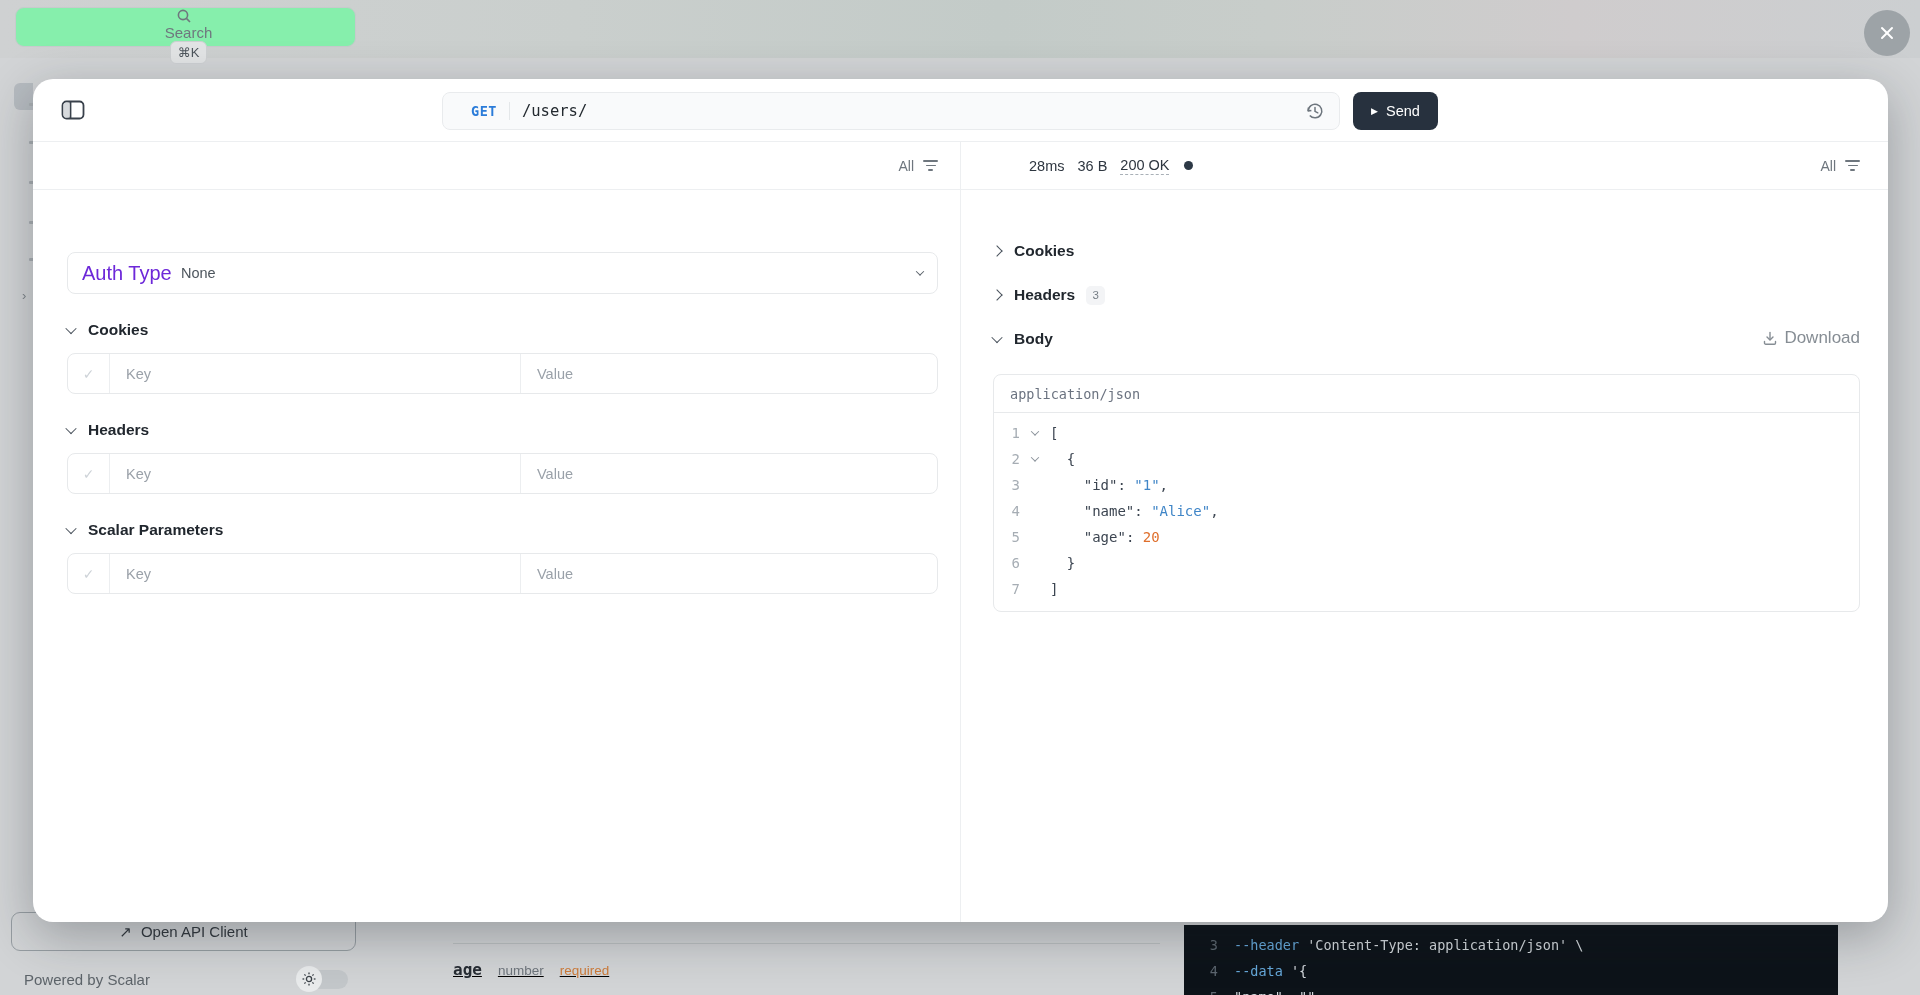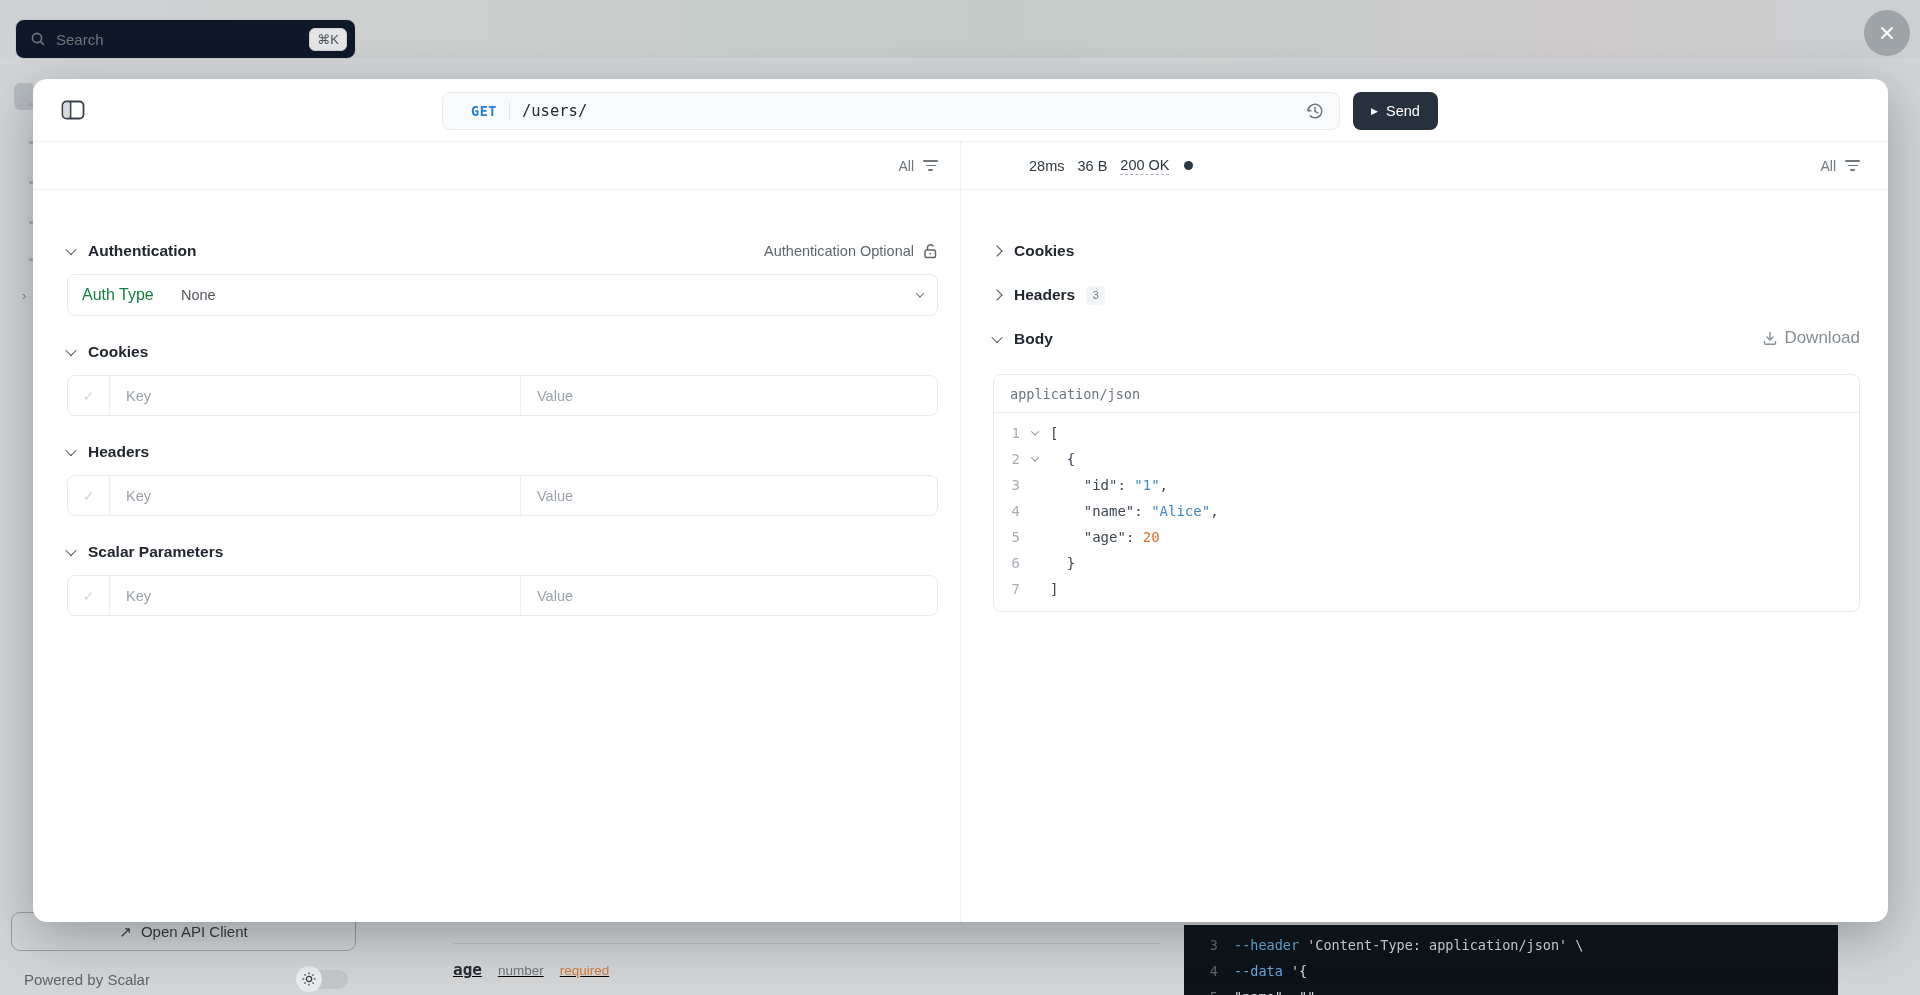--- a/index.html
+++ b/index.html
@@ -5,23 +5,23 @@
   * { margin:0; padding:0; box-sizing:border-box; }
   html,body { width:1920px; height:995px; overflow:hidden; }
   body { font-family:"Liberation Sans", sans-serif; background:#d2d4d6; position:relative; }
   .mono { font-family:"DejaVu Sans Mono", monospace; }
 
   
   .backdrop { position:absolute; inset:0; background:#d2d4d6; }
   .backdrop-band { position:absolute; left:0; top:0; width:1920px; height:58px;
     background:linear-gradient(90deg,#cfd1d2 0%,#cacfcd 30%,#c3cbc8 52%,#c8cdca 66%,#cfcccd 82%,#cccfd1 100%); }
 
-  .search-bar { position:absolute; left:15px; top:19px; width:341px; height:40px;
-    background:#0f172a; border:1px solid #c7cacc; border-radius:9px;
-    display:flex; align-items:center; padding:0 8px 0 14px; }
+  .search-bar { position:absolute; left:15px; top:7px; width:341px; height:40px;
+    background:#86efac; border:1px solid #c7cacc; border-radius:9px;
+    display:flex; align-items:center; padding:0 8px 0 14px;flex-direction:column; }
   .search-bar .mag { width:16px; height:16px; margin-right:10px; flex:none; }
   .search-text { font-size:15px; color:#6f777e; flex:1; }
   .kbd-badge { background:#e2e4e5; border:1px solid #cdd0d2; border-radius:6px;
     font-size:13px; color:#4d555c; padding:3px 7px; }
 
   .sb-mark { position:absolute; width:5px; height:3px; background:#aaafb3; border-radius:1px; }
   .sb-blob { position:absolute; left:14px; top:83px; width:19px; height:27px; background:#b7bcc1; border-radius:6px 0 0 6px; }
   .sb-chev { position:absolute; left:22px; top:288px; font-size:13px; color:#7d848a; }
 
   .open-api-btn { position:absolute; left:11px; top:912px; width:345px; height:39px;
@@ -49,21 +49,21 @@
   .curl-block .fold { width:16px; flex:none; }
   .curl-block .tk-flag { color:#66a9db; }
   .curl-block .tk-plain { color:#d5dade; }
 
   
   .close-btn { position:absolute; left:1864px; top:10px; width:46px; height:46px; border-radius:50%;
     background:#9da3a7; display:flex; align-items:center; justify-content:center; z-index:30; }
 
   
   .modal { position:absolute; left:33px; top:79px; width:1855px; height:843px; background:#ffffff;
-    border-radius:14px; box-shadow:0 14px 50px rgba(20,25,32,.30); z-index:10; overflow:hidden; }
+    border-radius:20px; box-shadow:0 14px 50px rgba(20,25,32,.30); z-index:10; overflow:hidden; }
 
   .topbar { position:relative; height:63px; border-bottom:1px solid #edeff1; }
   .panel-toggle { position:absolute; left:28px; top:20px; width:24px; height:22px; }
   .url-group { position:absolute; left:409px; top:13px; display:flex; gap:13px; }
   .url-bar { width:898px; height:38px; background:#f9fafb; border:1px solid #e9ebed; border-radius:8px;
     display:flex; align-items:center; padding:0 14px 0 28px; }
   .method { font-family:"DejaVu Sans Mono", monospace; font-size:13.5px; font-weight:bold; color:#2b7cd9; letter-spacing:.5px; }
   .method-sep { width:1px; height:18px; background:#e4e7e9; margin:0 12px; }
   .url-path { font-family:"DejaVu Sans Mono", monospace; font-size:15.5px; color:#23292f; flex:1; }
   .history-btn { width:20px; height:20px; flex:none; }
@@ -95,21 +95,21 @@
   .chev-right { transform:rotate(-45deg); }
   .chev-sm { width:6px; height:6px; border-color:#5a626a; }
 
   
   .left-content { padding:50px 22px 0 34px; }
   .sec-head { display:flex; align-items:center; height:22px; }
   .sec-head .chev { margin-right:13px; flex:none; }
   .sec-title { font-size:15.5px; font-weight:bold; color:#21272e; }
   .auth-hint { margin-left:auto; display:flex; align-items:center; gap:9px; font-size:14.5px; color:#5e666e; }
   .auth-row { margin-top:12px; height:42px; border:1px solid #e7e9eb; border-radius:8px; display:flex; align-items:center; padding:0 14px; }
-  .auth-label { font-size:16px; color:#15803d; width:99px; flex:none; }
+  .auth-label { font-size:20px; color:#6d28d9; width:99px; flex:none; }
   .auth-value { font-size:14.5px; color:#4d555d; flex:1; }
   .kv-section { margin-top:25px; }
   .kv-row { margin-top:12px; height:41px; border:1px solid #e7e9eb; border-radius:8px; display:flex; align-items:stretch; }
   .kv-check { width:42px; flex:none; border-right:1px solid #eceef0; display:flex; align-items:center; justify-content:center;
     color:#ced3d8; font-size:14px; }
   .kv-key { width:411px; flex:none; border-right:1px solid #eceef0; display:flex; align-items:center; padding:0 16px; }
   .kv-value { flex:1; display:flex; align-items:center; padding:0 16px; }
   .placeholder { font-size:14.5px; color:#9aa1a9; }
 
   
@@ -246,32 +246,20 @@
           <span class="all-label">All</span>
           <span class="filter-icon">
               <i></i>
               <i></i>
               <i></i>
             </span>
         </div>
       </div>
 
       <div class="left-content">
-        <div class="sec-head">
-          <span class="chev chev-down"></span>
-          <span class="sec-title">Authentication</span>
-          <span class="auth-hint">
-            <span>Authentication Optional</span>
-            <svg width="15" height="16" viewBox="0 0 15 16" fill="none" stroke="#5e666e" stroke-width="1.5">
-              <rect x="2" y="7" width="10.5" height="7.5" rx="1.8"></rect>
-              <path d="M4.5 7 V4.6 a3 3 0 0 1 5.8-1"></path>
-              <circle cx="7.2" cy="10.6" r="0.9" fill="#5e666e" stroke="none"></circle>
-            </svg>
-          </span>
-        </div>
         <div class="auth-row">
           <span class="auth-label">Auth Type</span>
           <span class="auth-value">None</span>
           <span class="chev chev-down chev-sm"></span>
         </div>
 
         <div class="kv-section">
           <div class="sec-head">
             <span class="chev chev-down"></span>
             <span class="sec-title">Cookies</span>

